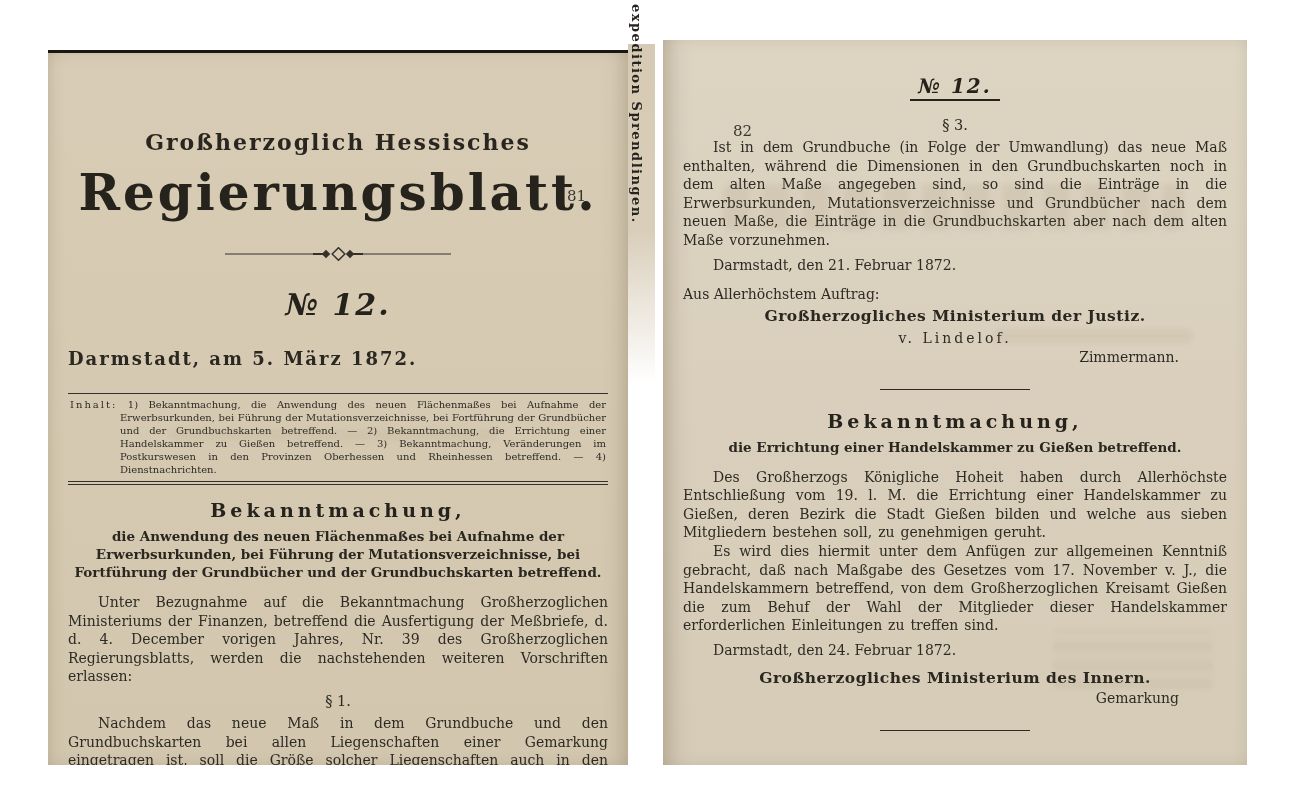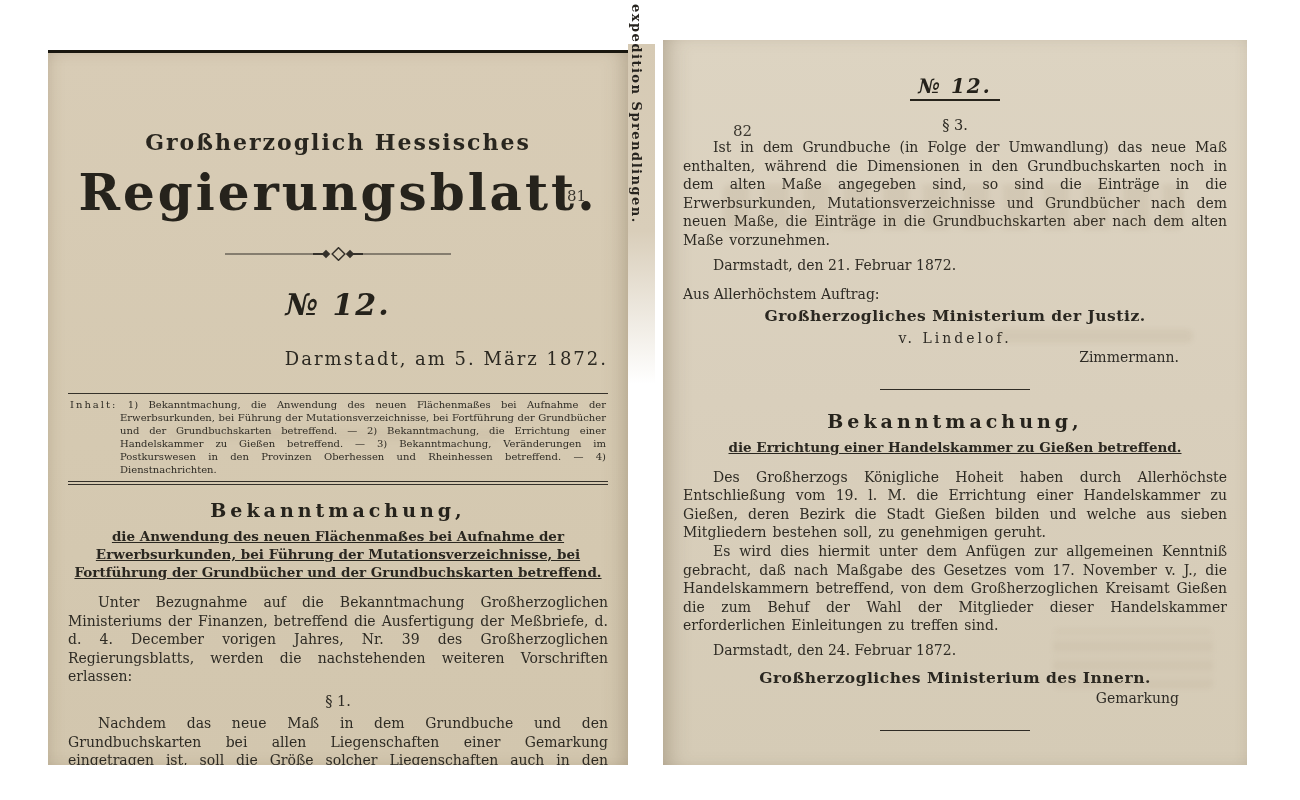--- a/index.html
+++ b/index.html
@@ -30,21 +30,21 @@
 
   
   .pageno { position:absolute; font-size:15px; color:#3a362e; }
   .pageno-left { top:58px; right:42px; }
   .pageno-right { top:48px; left:70px; }
 
   .masthead-line1 { text-align:center; margin-top:76px; font-size:22px; font-weight:bold; letter-spacing:2px; color:#29261f; }
   .masthead-title { text-align:center; margin-top:8px; font-size:50px; font-weight:bold; letter-spacing:3px; color:#26231c; }
   .ornament-wrap { text-align:center; margin-top:24px; }
   .issue-number { text-align:center; margin-top:22px; font-size:30px; font-weight:bold; font-style:italic; letter-spacing:2px; color:#25221b; }
-  .dateline-main { text-align:right; margin-top:26px; font-size:18px; letter-spacing:2px; color:#2b2821; }
+  .dateline-main { text-align:left; margin-top:26px; font-size:18px; letter-spacing:2px; color:#2b2821;font-weight:bold; }
 
   .inhalt { margin-top:24px; }
   .rule { border-top:1px solid #35312a; }
   .rule-double { height:4px; border-top:1px solid #35312a; border-bottom:1px solid #35312a; }
   .inhalt-text { margin:4px 2px 5px 2px; font-size:10px; line-height:13px; text-align:justify;
     padding-left:50px; text-indent:-50px; color:#2f2c25; }
   .inhalt-label { letter-spacing:2px; }
 
   .section-heading { text-align:center; font-weight:bold; font-size:19px; letter-spacing:4px; color:#26231c; }
   .section-sub { text-align:center; font-weight:bold; font-size:13.5px; line-height:18px; color:#2a2720; }
@@ -62,21 +62,21 @@
 
   
   .ghost { position:absolute; filter:blur(2.5px); opacity:.5; pointer-events:none; }
   .g1 { left:60px; top:110px; width:460px; height:46px;
     background:repeating-linear-gradient(90deg, rgba(128,104,70,.18) 0 26px, rgba(128,104,70,.04) 26px 40px); border-radius:8px; }
   .g2 { left:330px; top:255px; width:200px; height:14px; background:rgba(128,104,70,.14); border-radius:6px; }
   .g3 { left:390px; top:555px; width:160px; height:60px;
     background:repeating-linear-gradient(0deg, rgba(128,104,70,.13) 0 9px, rgba(128,104,70,.03) 9px 19px); border-radius:6px; }
   .g4 { left:120px; top:300px; width:330px; height:12px; background:rgba(120,98,66,.10); border-radius:6px; }
 
-  .mt6{margin-top:6px;text-decoration:underline;} .mt10{margin-top:10px;} .mt12{margin-top:12px;}
+  .mt6{margin-top:6px;} .mt10{margin-top:10px;} .mt12{margin-top:12px;}
   .mt14{margin-top:14px;} .mt16{margin-top:16px;} .mt20{margin-top:20px;} .mt34{margin-top:34px;}
 </style>
 </head>
 <body>
 
 <div class="canvas">
 
   <div class="page page-left">
     <div class="page-inner">
       <div class="ghost g4"></div>

